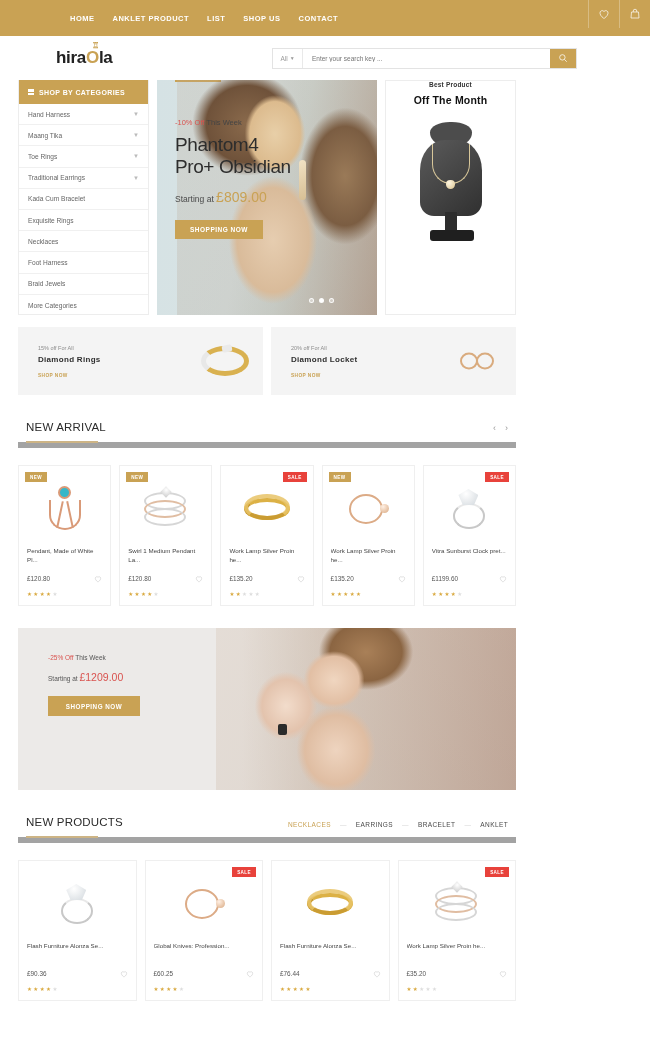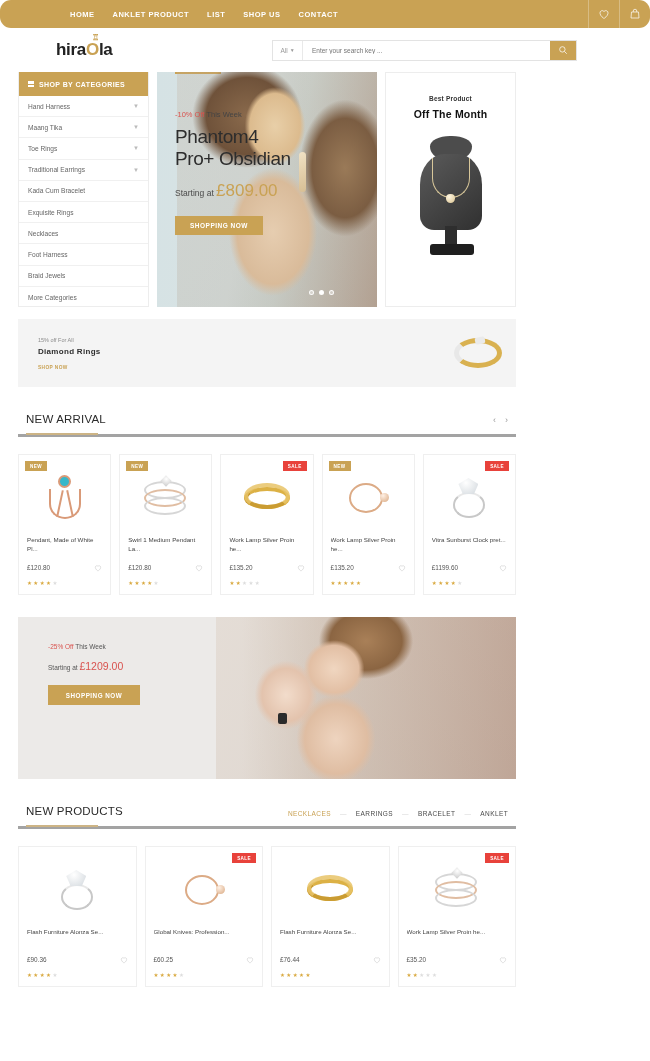--- a/index.html
+++ b/index.html
@@ -6,22 +6,22 @@
   body {
     width: 650px; height: 1061px;
     font-family: "Liberation Sans", sans-serif;
     background: #ffffff;
     color: #333;
     overflow: hidden;
   }
 
   
   .topbar {
-    height: 28px; background: #c9a254;
-    display: flex; align-items: center; position: relative; border-radius: 11px;
+    height: 36px; background: #c9a254;
+    display: flex; align-items: center; position: relative;
   }
   .topnav { display: flex; gap: 18px; margin-left: 70px; }
   .topnav a {
     color: #fff; font-size: 7.5px; font-weight: bold;
     letter-spacing: .5px; text-decoration: none;
   }
   .topicons { position: absolute; right: 0; top: 0; height: 28px; display: flex; }
   .topicons .ic {
     width: 31px; height: 28px; display: flex; align-items: center; justify-content: center;
     border-left: 1px solid rgba(255,255,255,.28);
@@ -88,21 +88,21 @@
   }
   .hero-prog { position: absolute; top: 0; left: 18px; width: 46px; height: 2px; background: #c9a254; }
   .hero-body { position: absolute; left: 18px; top: 38px; }
   .hero-kicker { font-size: 7.5px; color: #444; margin-bottom: 7px; }
   .hero-kicker .off { color: #d9534f; }
   .hero-title {
     font-size: 19px; line-height: 22px; color: #2d2d2d; font-weight: normal;
     letter-spacing: -.4px;
   }
   .hero-start { margin-top: 11px; font-size: 8.5px; color: #4a4a4a; }
-  .hero-start .price { color: #c9a254; font-size: 17px; }
+  .hero-start .price { color: #c9a254; font-size: 14px; }
   .hero-btn {
     margin-top: 15px; width: 88px; height: 19px; background: #c9a254; color: #fff;
     font-size: 6.5px; font-weight: bold; letter-spacing: .5px;
     display: flex; align-items: center; justify-content: center;
   }
   .hero-model {
     position: absolute; right: 0; bottom: 0; width: 200px; height: 235px;
     background:
       radial-gradient(ellipse 42px 54px at 98px 54px,#e8cfa8 0%,#dcbb8e 60%,rgba(220,187,142,0) 72%),
       radial-gradient(ellipse 58px 84px at 96px 160px,#e6cdb0 0%,#d9bb9a 62%,rgba(217,187,154,0) 76%),
@@ -118,21 +118,21 @@
   .dots { position: absolute; left: 152px; bottom: 12px; display: flex; gap: 5px; }
   .dots i {
     width: 5px; height: 5px; border-radius: 50%; display: block;
     border: 1px solid rgba(255,255,255,.9); background: rgba(255,255,255,.35);
   }
   .dots i.on { background: #fff; }
 
   
   .best {
     width: 131px; border: 1px solid #ededed; background: #fff;
-    display: flex; flex-direction: column; align-items: center; padding-top: 22px;
+    display: flex; flex-direction: column; align-items: center; 
   }
   .best-sub { font-size: 6.5px; font-weight: bold; color: #333; letter-spacing: .2px; }
   .best-title { font-size: 10.5px; font-weight: bold; color: #111; margin-top: 6px; letter-spacing: .2px; }
   .bust { margin-top: 16px; width: 70px; height: 125px; position: relative; }
   .bust .neck {
     position: absolute; left: 14px; top: 0; width: 42px; height: 22px;
     background: #4c4c4c; border-radius: 50% 50% 12px 12px;
   }
   .bust .chest {
     position: absolute; left: 4px; top: 18px; width: 62px; height: 76px;
@@ -195,21 +195,21 @@
   }
   .ear::after {
     content:''; position:absolute; left:0; top:8px; width:10px; height:20px;
     border:1px solid #9a9a9a; border-radius: 50% 50% 50% 10%;
     background: radial-gradient(circle at 40% 35%,#fafafa,#e2e2e2);
   }
 
   
   .section-head {
     display: flex; align-items: flex-end; justify-content: space-between;
-    border-bottom: 3px solid #a3a3a3; padding: 0 8px 9px 8px; position: relative;
+    border-bottom: 6px solid #a3a3a3; padding: 0 8px 9px 8px; position: relative;
   }
   .section-title { font-size: 11.5px; color: #2b2b2b; letter-spacing: .2px; }
   .section-underline {
     position: absolute; left: 8px; bottom: -1px; width: 72px; height: 2px; background: #cdb485;
   }
   .arrows { display: flex; gap: 9px; color: #999; font-size: 9px; }
   .tabs { display: flex; align-items: center; gap: 9px; font-size: 6.5px; color: #4a4a4a; letter-spacing: .4px; }
   .tabs .sep { color: #d7d7d7; }
   .tabs .tab.active { color: #c9a254; }
 
@@ -455,20 +455,33 @@
       <div class="promo">
      <div>
        <div class="promo-off">15% off For All</div>
        <div class="promo-name">Diamond Rings</div>
        <div class="promo-shop">SHOP NOW</div>
      </div>
      <div class="promo-img">
           <div class="ring-gold"></div>
         </div>
    </div>
+      <div class="promo">
+     <div>
+       <div class="promo-off">20% off For All</div>
+       <div class="promo-name">Diamond Locket</div>
+       <div class="promo-shop">SHOP NOW</div>
+     </div>
+     <div class="promo-img">
+          <div class="infinity">
+            <i></i>
+            <i></i>
+          </div>
+        </div>
+   </div>
     </div>
 
   <div style="margin-top:26px;">
     <div class="section-head">
       <div class="section-title">NEW ARRIVAL</div>
       <div class="section-underline"></div>
       <div class="arrows">
         <span>‹</span>
         <span>›</span>
       </div>

